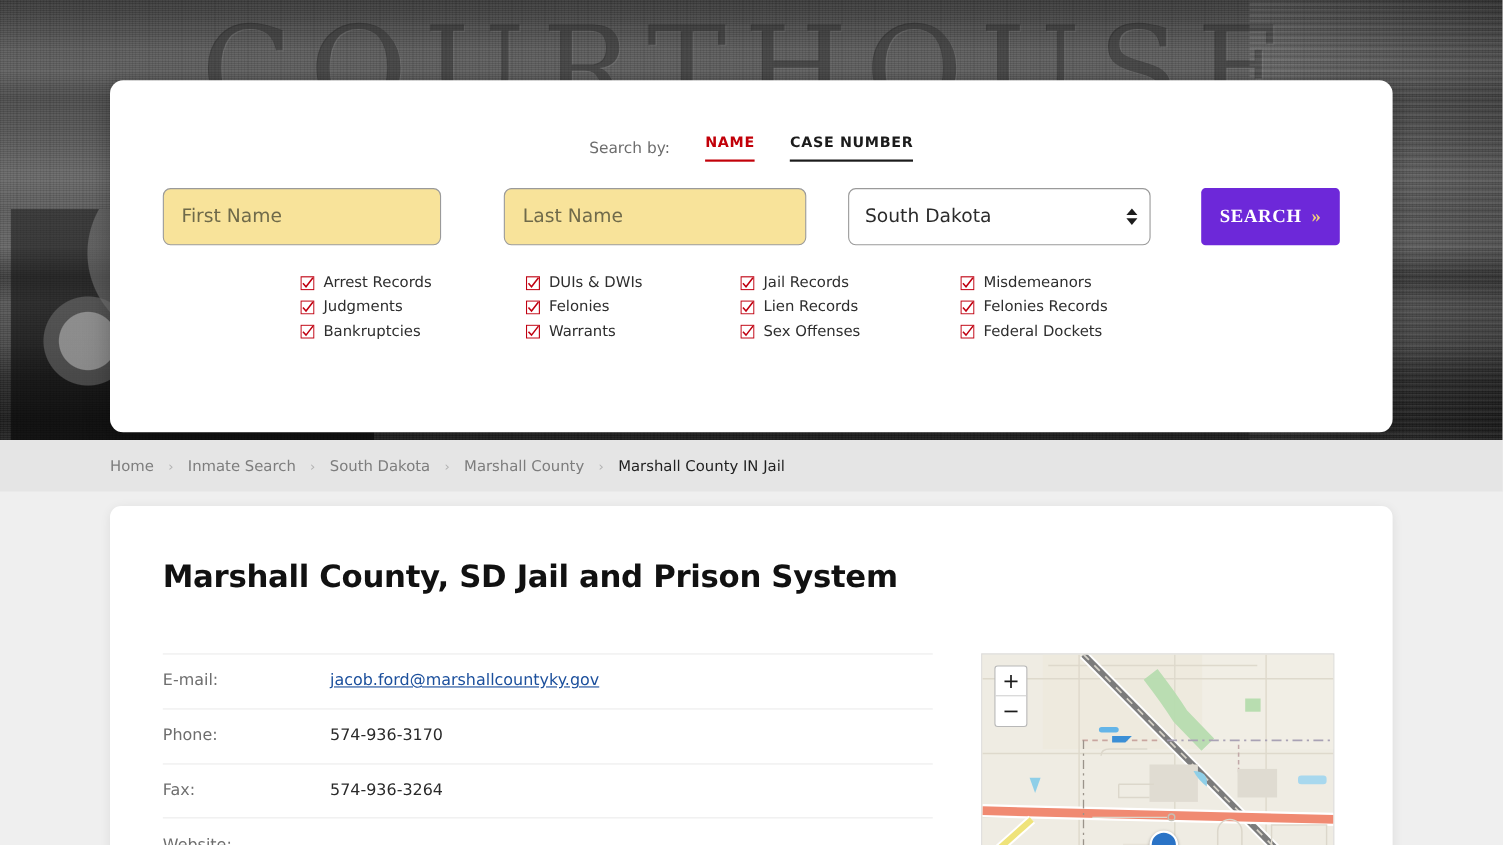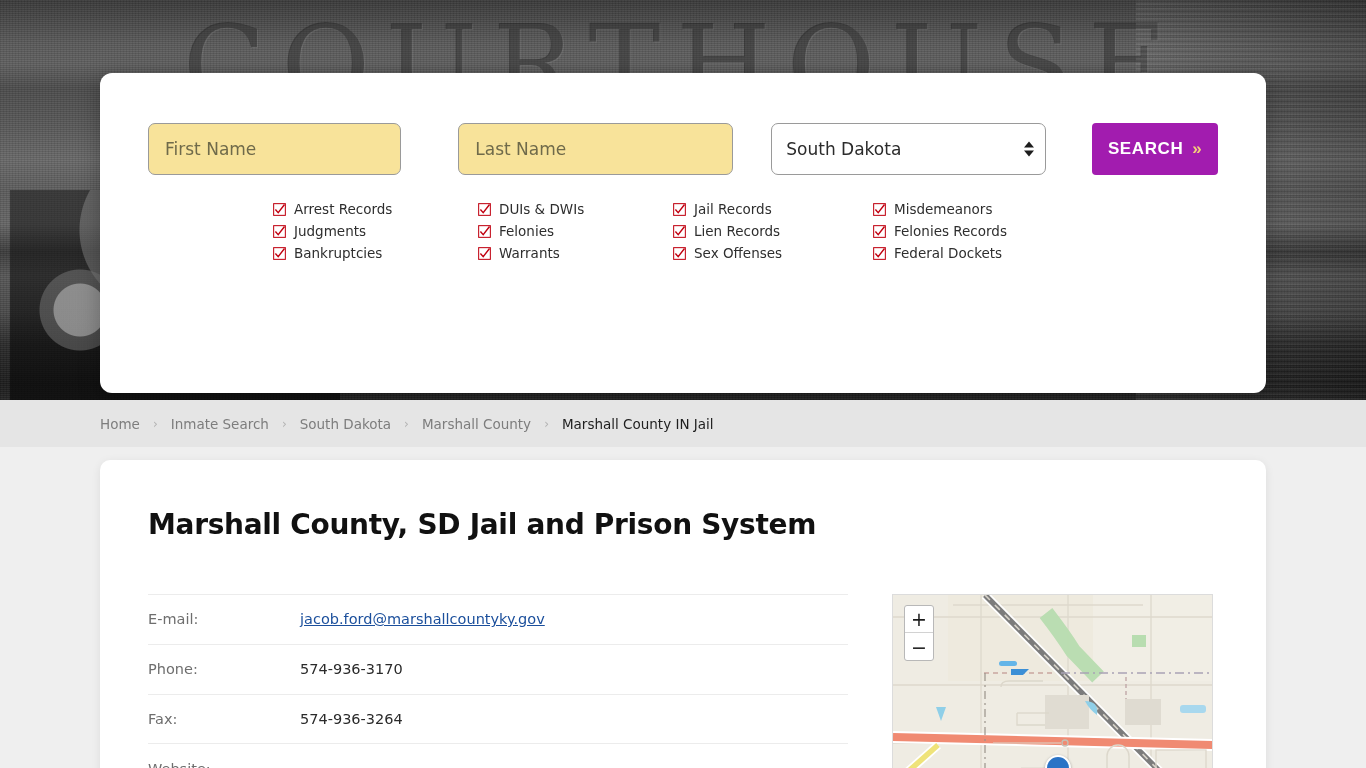--- a/index.html
+++ b/index.html
@@ -182,30 +182,30 @@
     display: flex; flex-direction: column; gap: 3px;
     pointer-events: none;
   }
   .arw { width: 0; height: 0; border-left: 5px solid transparent; border-right: 5px solid transparent; }
   .arw.up { border-bottom: 6px solid #1d1d1d; }
   .arw.dn { border-top: 6px solid #1d1d1d; }
 
   .search-btn {
     margin-left: 24px;
     width: 166px; height: 52px;
-    background: #a21caf;
+    background: #6d28d9;
     color: #ffffff;
     border: none;
     border-radius: 4px;
     font-size: 17px;
     font-weight: bold;
     letter-spacing: 0.6px;
     cursor: pointer;
     display: flex; align-items: center; justify-content: center; gap: 9px;
-    font-family: Liberation Sans, sans-serif;
+    font-family: Liberation Serif, serif;
   }
   .chev { font-size: 17px; color: #f3d07a; font-weight: bold; }
 
   .checks {
     margin-top: 26px;
     display: grid;
     grid-template-columns: 205px 195px 200px 220px;
     justify-content: center;
     row-gap: 6px;
   }
@@ -319,20 +319,25 @@
 
 <div class="hero">
   <div class="hero-bg"></div>
   <div class="hero-word">COURTHOUSE</div>
   <div class="hero-capital"></div>
   <div class="hero-col-right"></div>
 
 
   <div class="search-card">
 
+    <div class="searchby-row">
+      <span class="searchby-label">Search by:</span>
+      <span class="tab active">NAME</span>
+      <span class="tab">CASE NUMBER</span>
+    </div>
 
     <div class="form-row">
       <input class="field field-first" type="text" placeholder="First Name" style="">
       <div class="spacer-gap"></div>
       <input class="field field-last" type="text" placeholder="Last Name" style="">
       <div class="select-wrap">
         <div class="select-box">South Dakota</div>
         <span class="select-arrows">
           <span class="arw up"></span>
           <span class="arw dn"></span>

